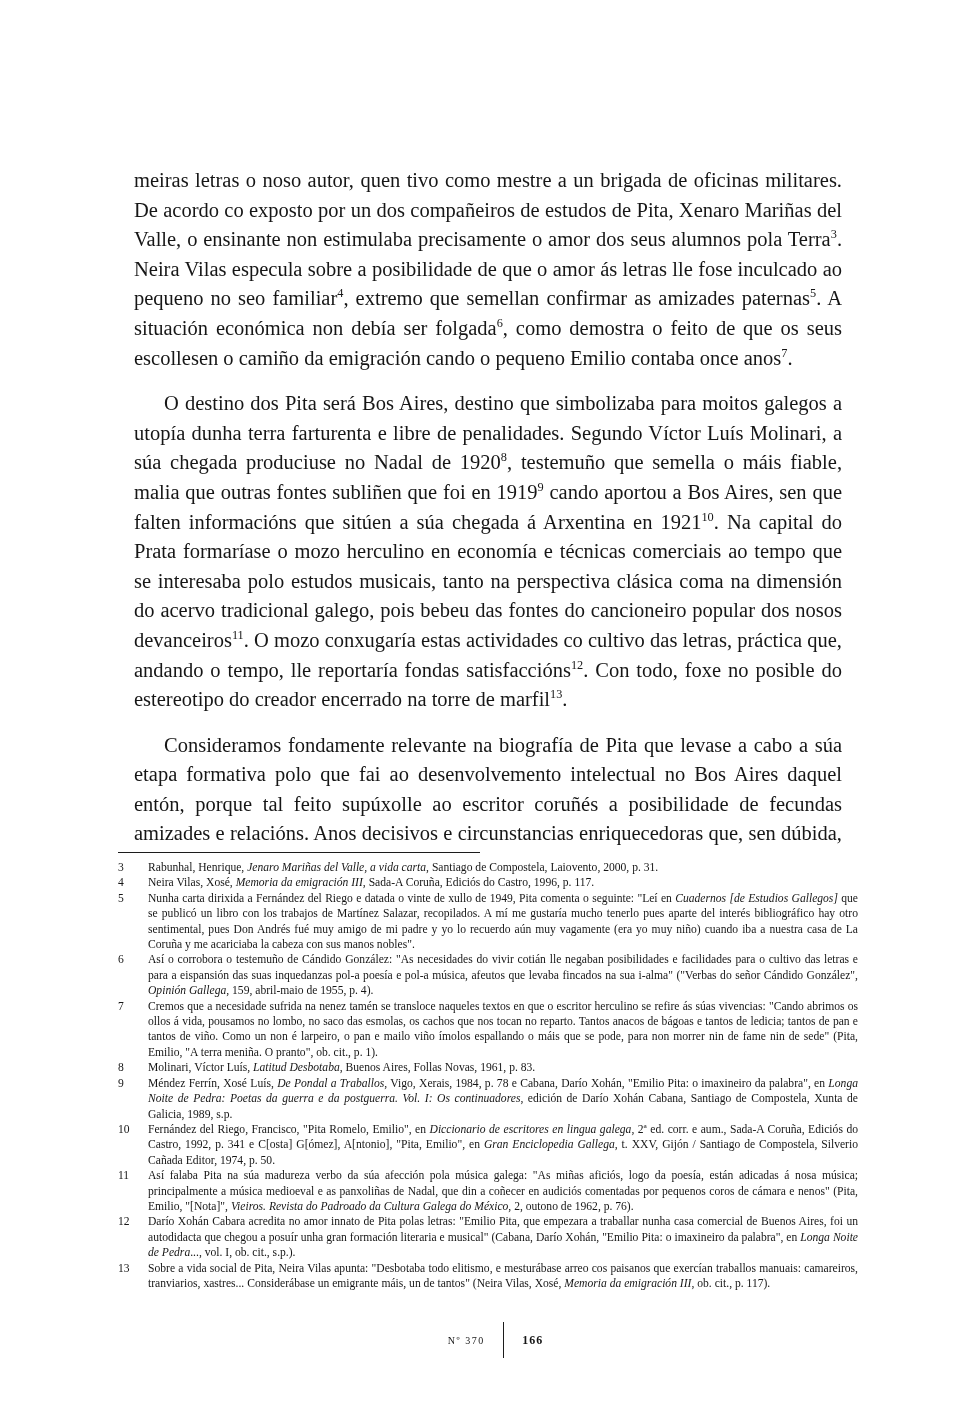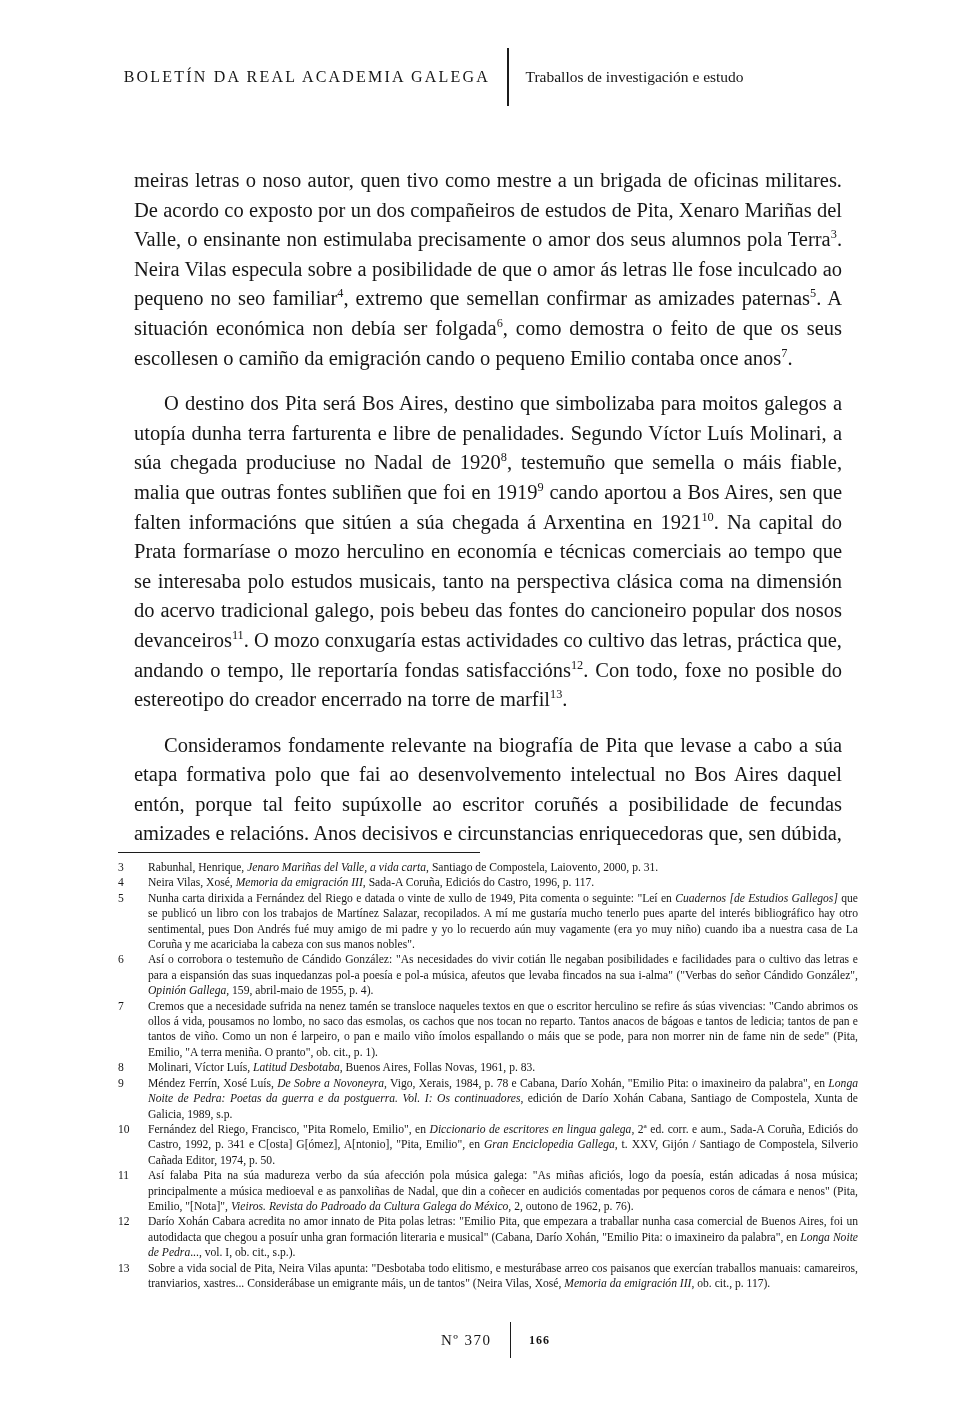--- a/index.html
+++ b/index.html
@@ -72,45 +72,40 @@
   .fn-num { flex: 0 0 30px; }
   .fn-text { flex: 1; }
   
   .footer {
     position: absolute;
     top: 1322px; left: 0; right: 0;
     display: flex; justify-content: center; align-items: center;
     transform: translateX(8px);
   }
   .footer-issue {
-    font-size: 15px;
+    font-size: 10px;
     letter-spacing: 1.5px;
     padding-right: 18px;
   }
   .footer-divider {
     width: 1.5px; height: 36px;
     background: #1c1c1c;
   }
   .footer-page {
     font-size: 12px;
     font-weight: bold;
     letter-spacing: 1px;
     padding-left: 18px;
   }
 </style>
 </head>
 <body>
 
 <div class="page">
 
-  <div class="header">
-    <div class="header-left">BOLETÍN DA REAL ACADEMIA GALEGA</div>
-    <div class="header-divider"></div>
-    <div class="header-right">Traballos de investigación e estudo</div>
-  </div>
 
   <div class="body-text">
       <p class="para"><span>meiras letras o noso autor, quen tivo como mestre a un brigada de oficinas militares. De acordo co exposto por un dos compañeiros de estudos de Pita, Xenaro Mariñas del Valle, o ensinante non estimulaba precisamente o amor dos seus alumnos pola Terra</span><sup>3</sup><span>. Neira Vilas especula sobre a posibilidade de que o amor ás letras lle fose inculcado ao pequeno no seo familiar</span><sup>4</sup><span>, extremo que semellan confirmar as amizades paternas</span><sup>5</sup><span>. A situación económica non debía ser folgada</span><sup>6</sup><span>, como demostra o feito de que os seus escollesen o camiño da emigración cando o pequeno Emilio contaba once anos</span><sup>7</sup><span>.</span></p>
       <p class="para indent"><span>O destino dos Pita será Bos Aires, destino que simbolizaba para moitos galegos a utopía dunha terra farturenta e libre de penalidades. Segundo Víctor Luís Molinari, a súa chegada produciuse no Nadal de 1920</span><sup>8</sup><span>, testemuño que semella o máis fiable, malia que outras fontes subliñen que foi en 1919</span><sup>9</sup><span> cando aportou a Bos Aires, sen que falten informacións que sitúen a súa chegada á Arxentina en 1921</span><sup>10</sup><span>. Na capital do Prata formaríase o mozo herculino en economía e técnicas comerciais ao tempo que se interesaba polo estudos musicais, tanto na perspectiva clásica coma na dimensión do acervo tradicional galego, pois bebeu das fontes do cancioneiro popular dos nosos devanceiros</span><sup>11</sup><span>. O mozo conxugaría estas actividades co cultivo das letras, práctica que, andando o tempo, lle reportaría fondas satisfaccións</span><sup>12</sup><span>. Con todo, foxe no posible do estereotipo do creador encerrado na torre de marfil</span><sup>13</sup><span>.</span></p>
       <p class="para indent"><span>Consideramos fondamente relevante na biografía de Pita que levase a cabo a súa etapa formativa polo que fai ao desenvolvemento intelectual no Bos Aires daquel entón, porque tal feito supúxolle ao escritor coruñés a posibilidade de fecundas amizades e relacións. Anos decisivos e circunstancias enriquecedoras que, sen dúbida, un mozo de tan fina sensibilidade e aguda intelixencia como Pita soubo aproveitar. A personalidade cor-</span></p>
     </div>
 
   <div class="footnotes">
     <div class="fn-rule"></div>
     <div>
@@ -133,21 +128,21 @@
         <div class="footnote">
           <span class="fn-num">7</span>
           <span class="fn-text"><span>Cremos que a necesidade sufrida na nenez tamén se transloce naqueles textos en que o escritor herculino se refire ás súas vivencias: "Cando abrimos os ollos á vida, pousamos no lombo, no saco das esmolas, os cachos que nos tocan no reparto. Tantos anacos de bágoas e tantos de ledicia; tantos de pan e tantos de viño. Como un non é larpeiro, o pan e mailo viño ímolos espallando o máis que se pode, para non morrer nin de fame nin de sede" (Pita, Emilio, "A terra meniña. O pranto", ob. cit., p. 1).</span></span>
         </div>
         <div class="footnote">
           <span class="fn-num">8</span>
           <span class="fn-text"><span>Molinari, Víctor Luís, </span><i>Latitud Desbotaba</i><span>, Buenos Aires, Follas Novas, 1961, p. 83.</span></span>
         </div>
         <div class="footnote">
           <span class="fn-num">9</span>
-          <span class="fn-text"><span>Méndez Ferrín, Xosé Luís, </span><i>De Sobre a Novoneyra</i><span>, Vigo, Xerais, 1984, p. 78 e Cabana, Darío Xohán, "Emilio Pita: o imaxineiro da palabra", en </span><i>Longa Noite de Pedra: Poetas da guerra e da postguerra. Vol. I: Os continuadores</i><span>, edición de Darío Xohán Cabana, Santiago de Compostela, Xunta de Galicia, 1989, s.p.</span></span>
+          <span class="fn-text"><span>Méndez Ferrín, Xosé Luís, </span><i>De Pondal a Traballos</i><span>, Vigo, Xerais, 1984, p. 78 e Cabana, Darío Xohán, "Emilio Pita: o imaxineiro da palabra", en </span><i>Longa Noite de Pedra: Poetas da guerra e da postguerra. Vol. I: Os continuadores</i><span>, edición de Darío Xohán Cabana, Santiago de Compostela, Xunta de Galicia, 1989, s.p.</span></span>
         </div>
         <div class="footnote">
           <span class="fn-num">10</span>
           <span class="fn-text"><span>Fernández del Riego, Francisco, "Pita Romelo, Emilio", en </span><i>Diccionario de escritores en lingua galega</i><span>, 2ª ed. corr. e aum., Sada-A Coruña, Ediciós do Castro, 1992, p. 341 e C[osta] G[ómez], A[ntonio], "Pita, Emilio", en </span><i>Gran Enciclopedia Gallega</i><span>, t. XXV, Gijón / Santiago de Compostela, Silverio Cañada Editor, 1974, p. 50.</span></span>
         </div>
         <div class="footnote">
           <span class="fn-num">11</span>
           <span class="fn-text"><span>Así falaba Pita na súa madureza verbo da súa afección pola música galega: "As miñas aficiós, logo da poesía, están adicadas á nosa música; principalmente a música medioeval e as panxoliñas de Nadal, que din a coñecer en audiciós comentadas por pequenos coros de cámara e nenos" (Pita, Emilio, "[Nota]", </span><i>Vieiros. Revista do Padroado da Cultura Galega do México</i><span>, 2, outono de 1962, p. 76).</span></span>
         </div>
         <div class="footnote">

